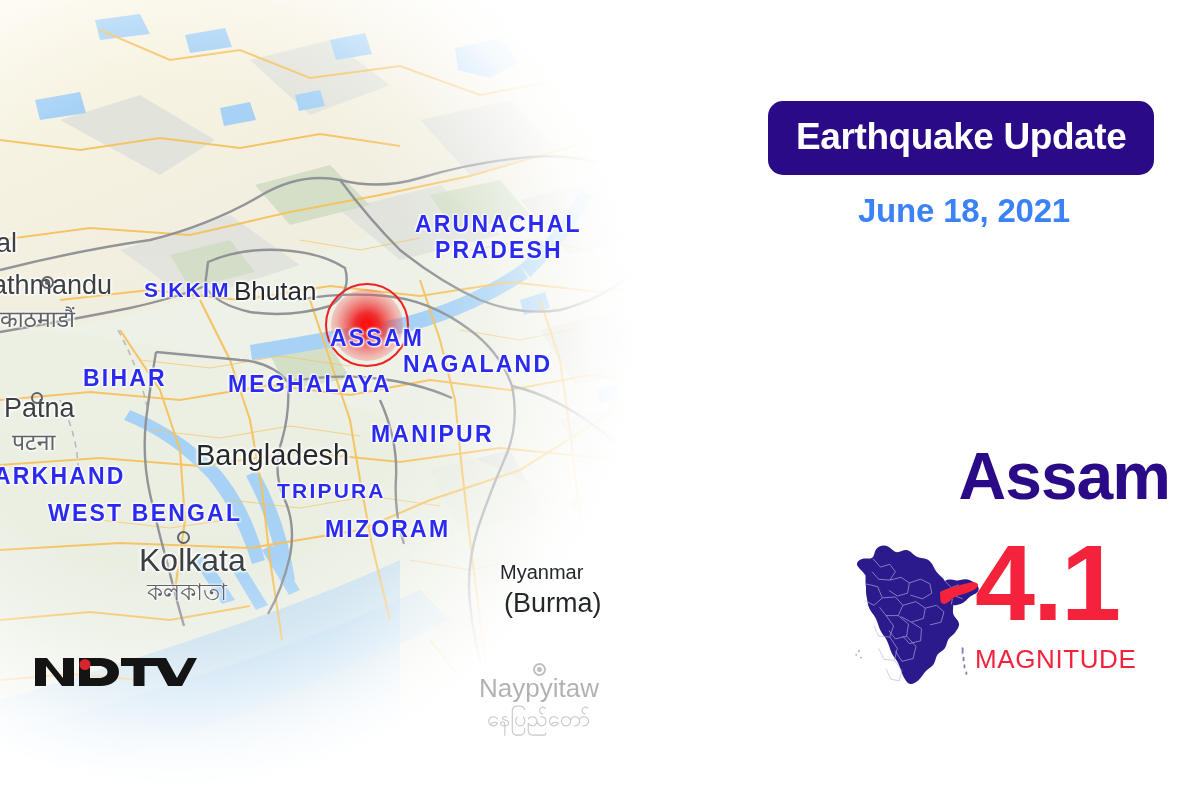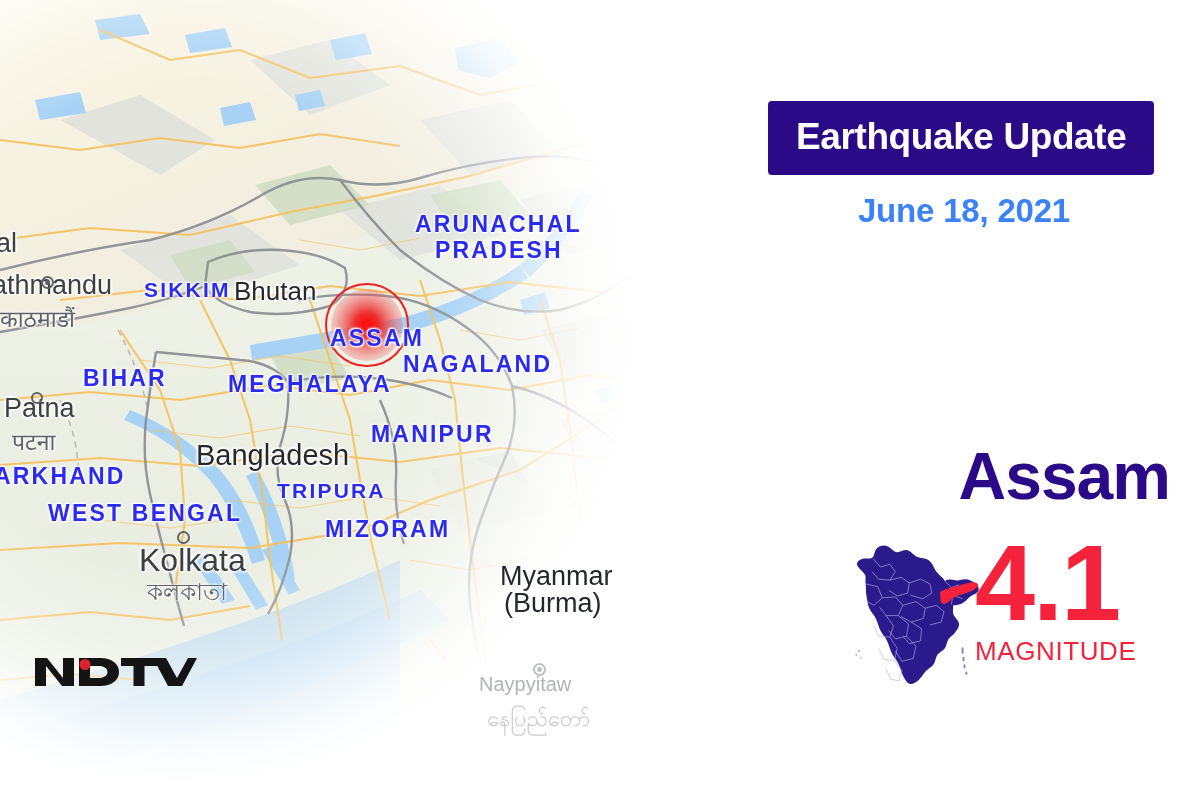--- a/index.html
+++ b/index.html
@@ -65,38 +65,38 @@
     background:radial-gradient(circle at 50% 50%,
       #ff1a1a 0%, #fb0f0f 8%, #f32020 16%, #ef3030 24%,
       rgba(238,52,52,0.80) 34%, rgba(238,60,60,0.60) 46%,
       rgba(240,80,80,0.40) 60%, rgba(242,110,110,0.24) 74%,
       rgba(244,140,140,0.12) 88%, rgba(246,170,170,0) 100%);
   }
 
   
   #headline-badge {
     position:absolute; left:768px; top:101px; padding:17px 28px 20px 28px;
-    background:#2a0a87; border-radius:4px;
+    background:#2a0a87; border-radius:15px;
   }
   #headline-badge span { color:#ffffff; font-size:37px; font-weight:700; letter-spacing:-0.4px; line-height:1; }
 
   #datetime { position:absolute; left:768px; top:191px; width:392px; text-align:center; }
   #datetime div { color:#3b82f6; font-size:33px; font-weight:700; line-height:1.22; letter-spacing:-0.2px; }
 
   #state-name {
     position:absolute; left:700px; top:443px; width:470px; text-align:right;
     color:#2a0a87; font-size:66px; font-weight:700; letter-spacing:-1px; line-height:1;
   }
 
   #india-inset { position:absolute; left:845px; top:530px; width:140px; height:160px; }
   #india-inset svg { width:100%; height:100%; display:block; }
 
   #mag-block { position:absolute; left:975px; top:533px; width:205px; text-align:left; }
   #mag-value { color:#f5223c; font-size:108px; font-weight:700; line-height:0.92; letter-spacing:-2px; }
-  #mag-label { color:#f5223c; font-size:26px; font-weight:400; letter-spacing:0.6px; margin-top:4px; }
+  #mag-label { color:#f5223c; font-size:26px; font-weight:400; letter-spacing:0.6px; margin-top:12px; }
 
   
   #ndtv-logo { position:absolute; left:33px; top:650px; width:165px; height:42px; }
   #ndtv-logo svg { width:100%; height:100%; display:block; }
 </style>
 </head>
 <body>
 
 <div id="stage">
 
@@ -263,33 +263,33 @@
         <div class="maplabel lbl-state" style="left: 403px; top: 351px; font-size: 23px;">NAGALAND</div>
         <div class="maplabel lbl-state" style="left: 228px; top: 371px; font-size: 23px;">MEGHALAYA</div>
         <div class="maplabel lbl-state" style="left: 47px; top: 365px; font-size: 23px; padding-left: 36px;">BIHAR</div>
         <div class="maplabel lbl-state" style="left: 371px; top: 421px; font-size: 23px;">MANIPUR</div>
         <div class="maplabel lbl-state" style="left: 277px; top: 479px; font-size: 21px;">TRIPURA</div>
         <div class="maplabel lbl-state" style="left: -6px; top: 463px; font-size: 23px;">ARKHAND</div>
         <div class="maplabel lbl-state" style="left: 48px; top: 500px; font-size: 23px;">WEST BENGAL</div>
         <div class="maplabel lbl-state" style="left: 325px; top: 516px; font-size: 23px;">MIZORAM</div>
         <div class="maplabel lbl-country" style="left: 234px; top: 276px; font-size: 26px;">Bhutan</div>
         <div class="maplabel lbl-country" style="left: 196px; top: 439px; font-size: 29px;">Bangladesh</div>
-        <div class="maplabel lbl-country" style="left: 500px; top: 561px; font-size: 27px;">Myanmar</div>
+        <div class="maplabel lbl-country" style="left: 500px; top: 561px; font-size: 20px;">Myanmar</div>
         <div class="maplabel lbl-country" style="left: 504px; top: 588px; font-size: 27px;">(Burma)</div>
         <div class="maplabel lbl-city" style="left: -4px; top: 228px; font-size: 27px;">al</div>
         <div class="maplabel lbl-city" style="left: -8px; top: 270px; font-size: 27px;">athmandu</div>
         <div class="maplabel lbl-native" style="left: 0px; top: 302px; font-size: 23px;">काठमाडौं</div>
         <div class="citydot filled" style="left: 41px; top: 276px; width: 13px; height: 13px;"></div>
         <div class="maplabel lbl-city" style="left: 4px; top: 393px; font-size: 27px;">Patna</div>
         <div class="maplabel lbl-native" style="left: 12px; top: 425px; font-size: 23px;">पटना</div>
         <div class="citydot" style="left: 31px; top: 392px; width: 12px; height: 12px;"></div>
         <div class="maplabel lbl-city" style="left: 139px; top: 542px; font-size: 32px;">Kolkata</div>
         <div class="maplabel lbl-native" style="left: 147px; top: 574px; font-size: 23px;">কলকাতা</div>
         <div class="citydot" style="left: 177px; top: 531px; width: 13px; height: 13px;"></div>
-        <div class="maplabel lbl-city" style="left: 479px; top: 673px; font-size: 20px; opacity: 0.4;">Naypyitaw</div>
+        <div class="maplabel lbl-city" style="left: 479px; top: 673px; font-size: 26px; opacity: 0.4;">Naypyitaw</div>
         <div class="maplabel lbl-native" style="left: 487px; top: 704px; font-size: 22px; opacity: 0.35;">နေပြည်တော်</div>
         <div class="citydot filled" style="left: 533px; top: 663px; width: 13px; height: 13px; opacity: 0.4;"></div>
       </div>
   </div>
 
   <div id="right-wash"></div>
 
   <div id="ndtv-logo" title="NDTV">
     <svg viewBox="0 0 330 84" preserveAspectRatio="xMinYMid meet" aria-label="NDTV">
       <g fill="#141414">

